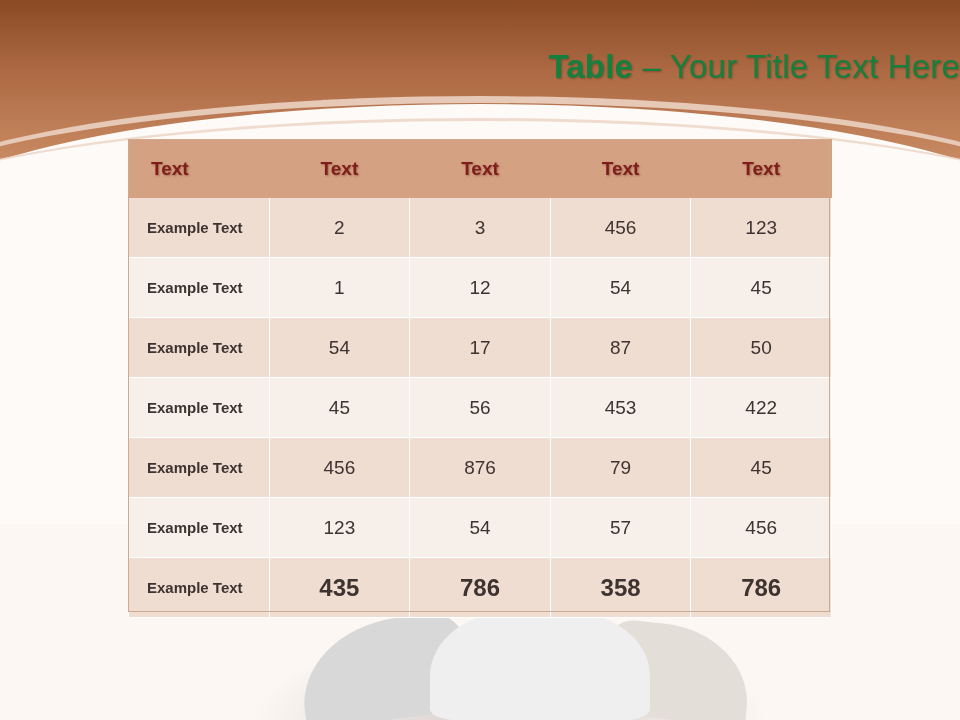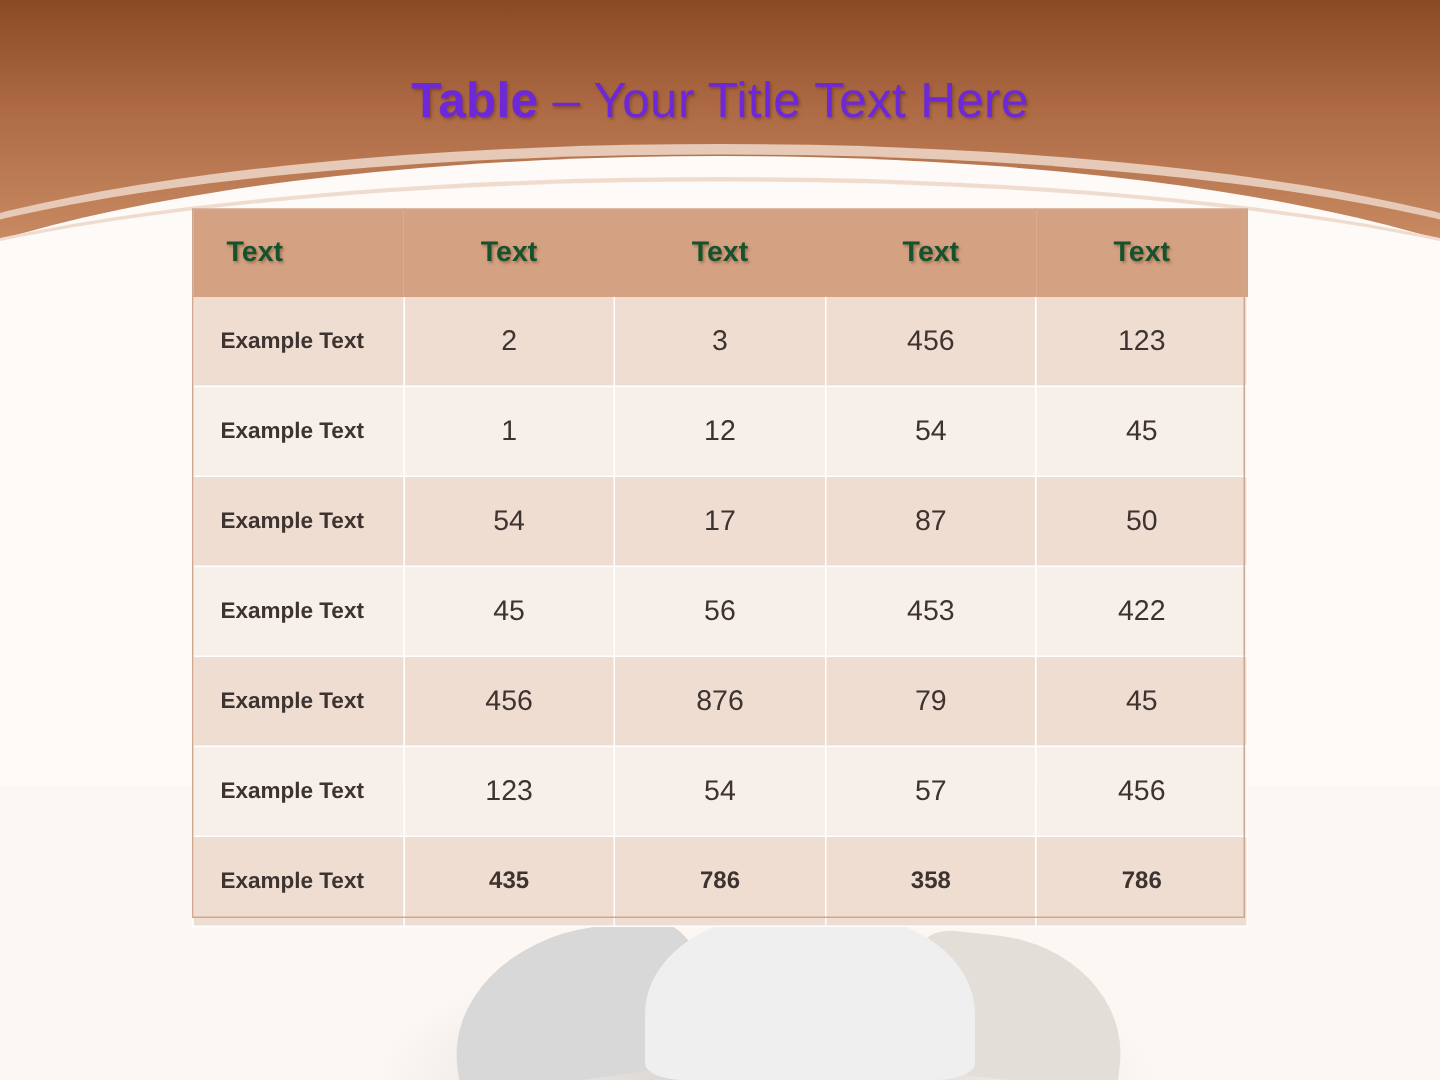--- a/index.html
+++ b/index.html
@@ -108,22 +108,22 @@
     height: 90px;
     background: radial-gradient(ellipse at 50% 100%, rgba(180,170,165,0.55) 0%, rgba(253,248,244,0) 70%);
   }
 
   
   .title {
     position: absolute;
     left: 0;
     top: 48px;
     width: 960px;
-    text-align: center;
-    color: #6d28d9;
+    text-align: right;
+    color: #15803d;
     font-size: 33px;
     letter-spacing: 0.2px;
     text-shadow: 1px 1px 2px rgba(90,45,20,0.45);
     white-space: nowrap;
   }
   .title .bold {
     font-weight: bold;
   }
   .title .light {
     font-weight: normal;
@@ -143,21 +143,21 @@
   }
   table.data th, table.data td {
     border: 1px solid #ffffff;
     height: 59px;
     padding: 0 14px;
     font-size: 16px;
     color: #3d3330;
   }
   table.data thead th {
     background: #d5a183;
-    color: #14532d;
+    color: #7f1d1d;
     font-size: 19px;
     font-weight: bold;
     text-align: center;
     text-shadow: 1px 1px 2px rgba(120,70,40,0.55);
     border-color: #d5a183;
     height: 57px;
   }
   table.data thead th.first {
     text-align: left;
     padding-left: 22px;
@@ -172,21 +172,21 @@
     text-align: center;
     font-size: 19px;
   }
   tr.odd td { background: #f0ddd2; }
   tr.even td { background: #f7efe9; }
   tr.total td {
     background: #f0ddd2;
     font-weight: bold;
   }
   tr.total td.label { font-size: 15px; }
-  tr.total td.num { font-size: 16px; }
+  tr.total td.num { font-size: 24px; }
 
   .table-outline {
     position: absolute;
     left: 128px;
     top: 139px;
     width: 702px;
     height: 473px;
     border: 1px solid #cfa headers;
     border: 1px solid #cfa98f;
     pointer-events: none;

